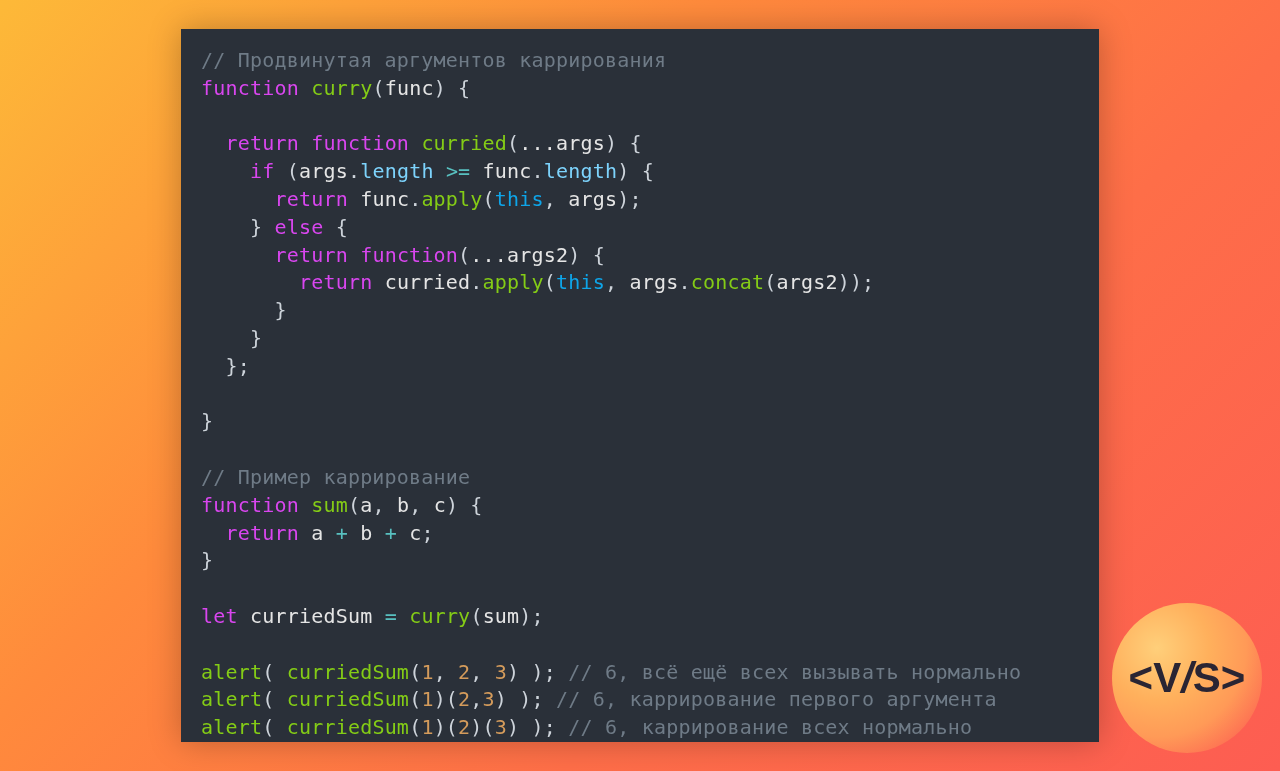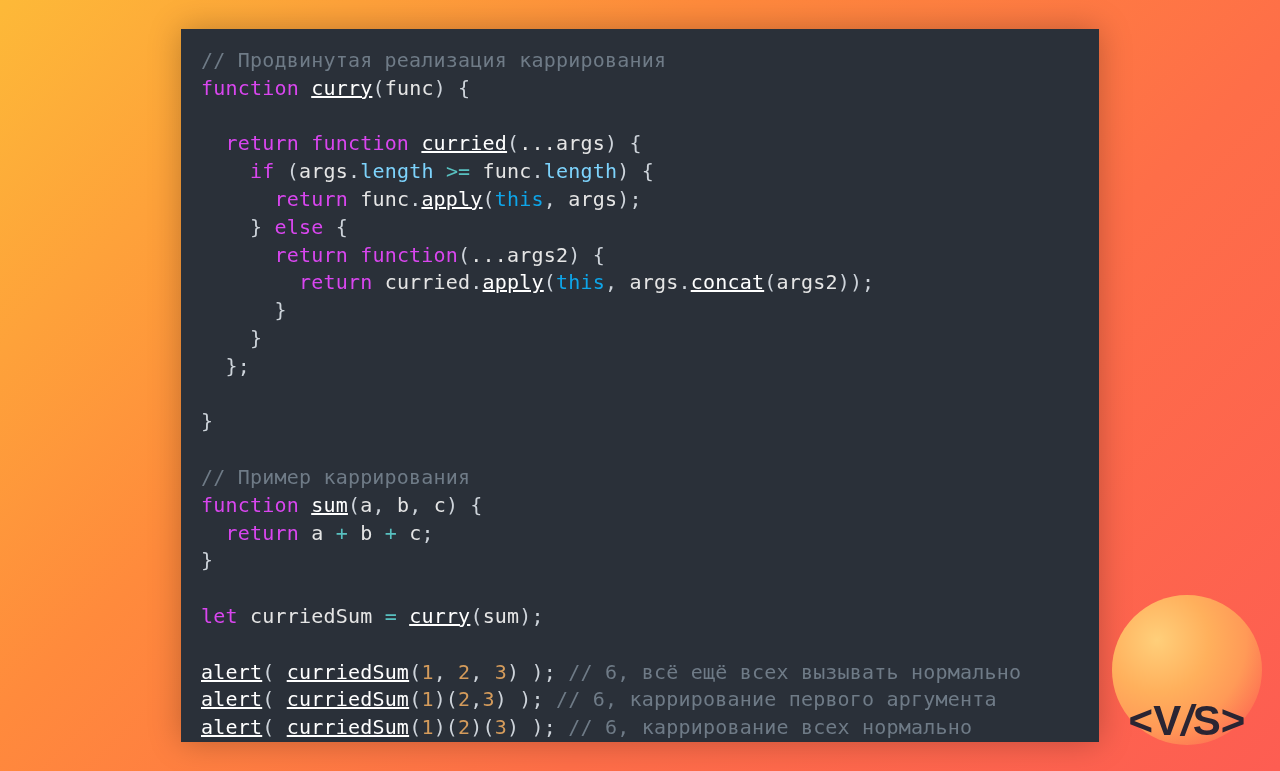--- a/index.html
+++ b/index.html
@@ -28,71 +28,71 @@
   }
   pre {
     margin: 0;
     font-family: inherit;
     font-size: 20px;
     line-height: 1.39;
     letter-spacing: 0.2px;
   }
   .c-comment { color: #6f7b87; }
   .c-kw      { color: #d946ef; }
-  .c-fn      { color: #ffffff; text-decoration: underline; }
+  .c-fn      { color: #84cc16; }
   .c-id      { color: #e5e5e5; }
   .c-punct   { color: #cdd3da; }
   .c-prop    { color: #7dd3fc; }
   .c-num     { color: #d49b5b; }
   .c-op      { color: #58c0c0; }
   .c-this    { color: #0ea5e9; }
 
   .badge {
     position: absolute;
     right: 18px;
-    bottom: 26px;
+    bottom: 18px;
     width: 150px;
     height: 150px;
     border-radius: 50%;
     background: radial-gradient(circle at 30% 30%, #ffcf7a 0%, #ffb05c 35%, #ff9a57 60%, rgba(255,138,80,0) 90%);
     display: flex;
-    align-items: flex-end;
+    align-items: center;
     justify-content: center;
   }
   .badge-text {
     font-family: Arial, Helvetica, sans-serif;
     font-size: 42px;
     font-weight: 800;
     color: #2a2533;
   }
   .badge-text .sl {
     font-style: italic;
     font-weight: 800;
   }
 </style>
 </head>
 <body>
 
 <div class="code-panel">
-<pre><span class="c-comment">// Продвинутая реализация каррирования</span>
+<pre><span class="c-comment">// Продвинутая аргументов каррирования</span>
 <span class="c-kw">function</span> <span class="c-fn">curry</span><span class="c-punct">(</span><span class="c-id">func</span><span class="c-punct">) {</span>
 
   <span class="c-kw">return</span> <span class="c-kw">function</span> <span class="c-fn">curried</span><span class="c-punct">(</span><span class="c-id">...args</span><span class="c-punct">) {</span>
     <span class="c-kw">if</span> <span class="c-punct">(</span><span class="c-id">args</span><span class="c-punct">.</span><span class="c-prop">length</span> <span class="c-op">&gt;=</span> <span class="c-id">func</span><span class="c-punct">.</span><span class="c-prop">length</span><span class="c-punct">) {</span>
       <span class="c-kw">return</span> <span class="c-id">func</span><span class="c-punct">.</span><span class="c-fn">apply</span><span class="c-punct">(</span><span class="c-this">this</span><span class="c-punct">, </span><span class="c-id">args</span><span class="c-punct">);</span>
     <span class="c-punct">}</span> <span class="c-kw">else</span> <span class="c-punct">{</span>
       <span class="c-kw">return</span> <span class="c-kw">function</span><span class="c-punct">(</span><span class="c-id">...args2</span><span class="c-punct">) {</span>
         <span class="c-kw">return</span> <span class="c-id">curried</span><span class="c-punct">.</span><span class="c-fn">apply</span><span class="c-punct">(</span><span class="c-this">this</span><span class="c-punct">, </span><span class="c-id">args</span><span class="c-punct">.</span><span class="c-fn">concat</span><span class="c-punct">(</span><span class="c-id">args2</span><span class="c-punct">));</span>
       <span class="c-punct">}</span>
     <span class="c-punct">}</span>
   <span class="c-punct">};</span>
 
 <span class="c-punct">}</span>
 
-<span class="c-comment">// Пример каррирования</span>
+<span class="c-comment">// Пример каррирование</span>
 <span class="c-kw">function</span> <span class="c-fn">sum</span><span class="c-punct">(</span><span class="c-id">a</span><span class="c-punct">, </span><span class="c-id">b</span><span class="c-punct">, </span><span class="c-id">c</span><span class="c-punct">) {</span>
   <span class="c-kw">return</span> <span class="c-id">a</span> <span class="c-op">+</span> <span class="c-id">b</span> <span class="c-op">+</span> <span class="c-id">c</span><span class="c-punct">;</span>
 <span class="c-punct">}</span>
 
 <span class="c-kw">let</span> <span class="c-id">curriedSum</span> <span class="c-op">=</span> <span class="c-fn">curry</span><span class="c-punct">(</span><span class="c-id">sum</span><span class="c-punct">);</span>
 
 <span class="c-fn">alert</span><span class="c-punct">( </span><span class="c-fn">curriedSum</span><span class="c-punct">(</span><span class="c-num">1</span><span class="c-punct">, </span><span class="c-num">2</span><span class="c-punct">, </span><span class="c-num">3</span><span class="c-punct">) ); </span><span class="c-comment">// 6, всё ещё всех вызывать нормально</span>
 <span class="c-fn">alert</span><span class="c-punct">( </span><span class="c-fn">curriedSum</span><span class="c-punct">(</span><span class="c-num">1</span><span class="c-punct">)(</span><span class="c-num">2</span><span class="c-punct">,</span><span class="c-num">3</span><span class="c-punct">) ); </span><span class="c-comment">// 6, каррирование первого аргумента</span>
 <span class="c-fn">alert</span><span class="c-punct">( </span><span class="c-fn">curriedSum</span><span class="c-punct">(</span><span class="c-num">1</span><span class="c-punct">)(</span><span class="c-num">2</span><span class="c-punct">)(</span><span class="c-num">3</span><span class="c-punct">) ); </span><span class="c-comment">// 6, каррирование всех нормально</span></pre>
 </div>

